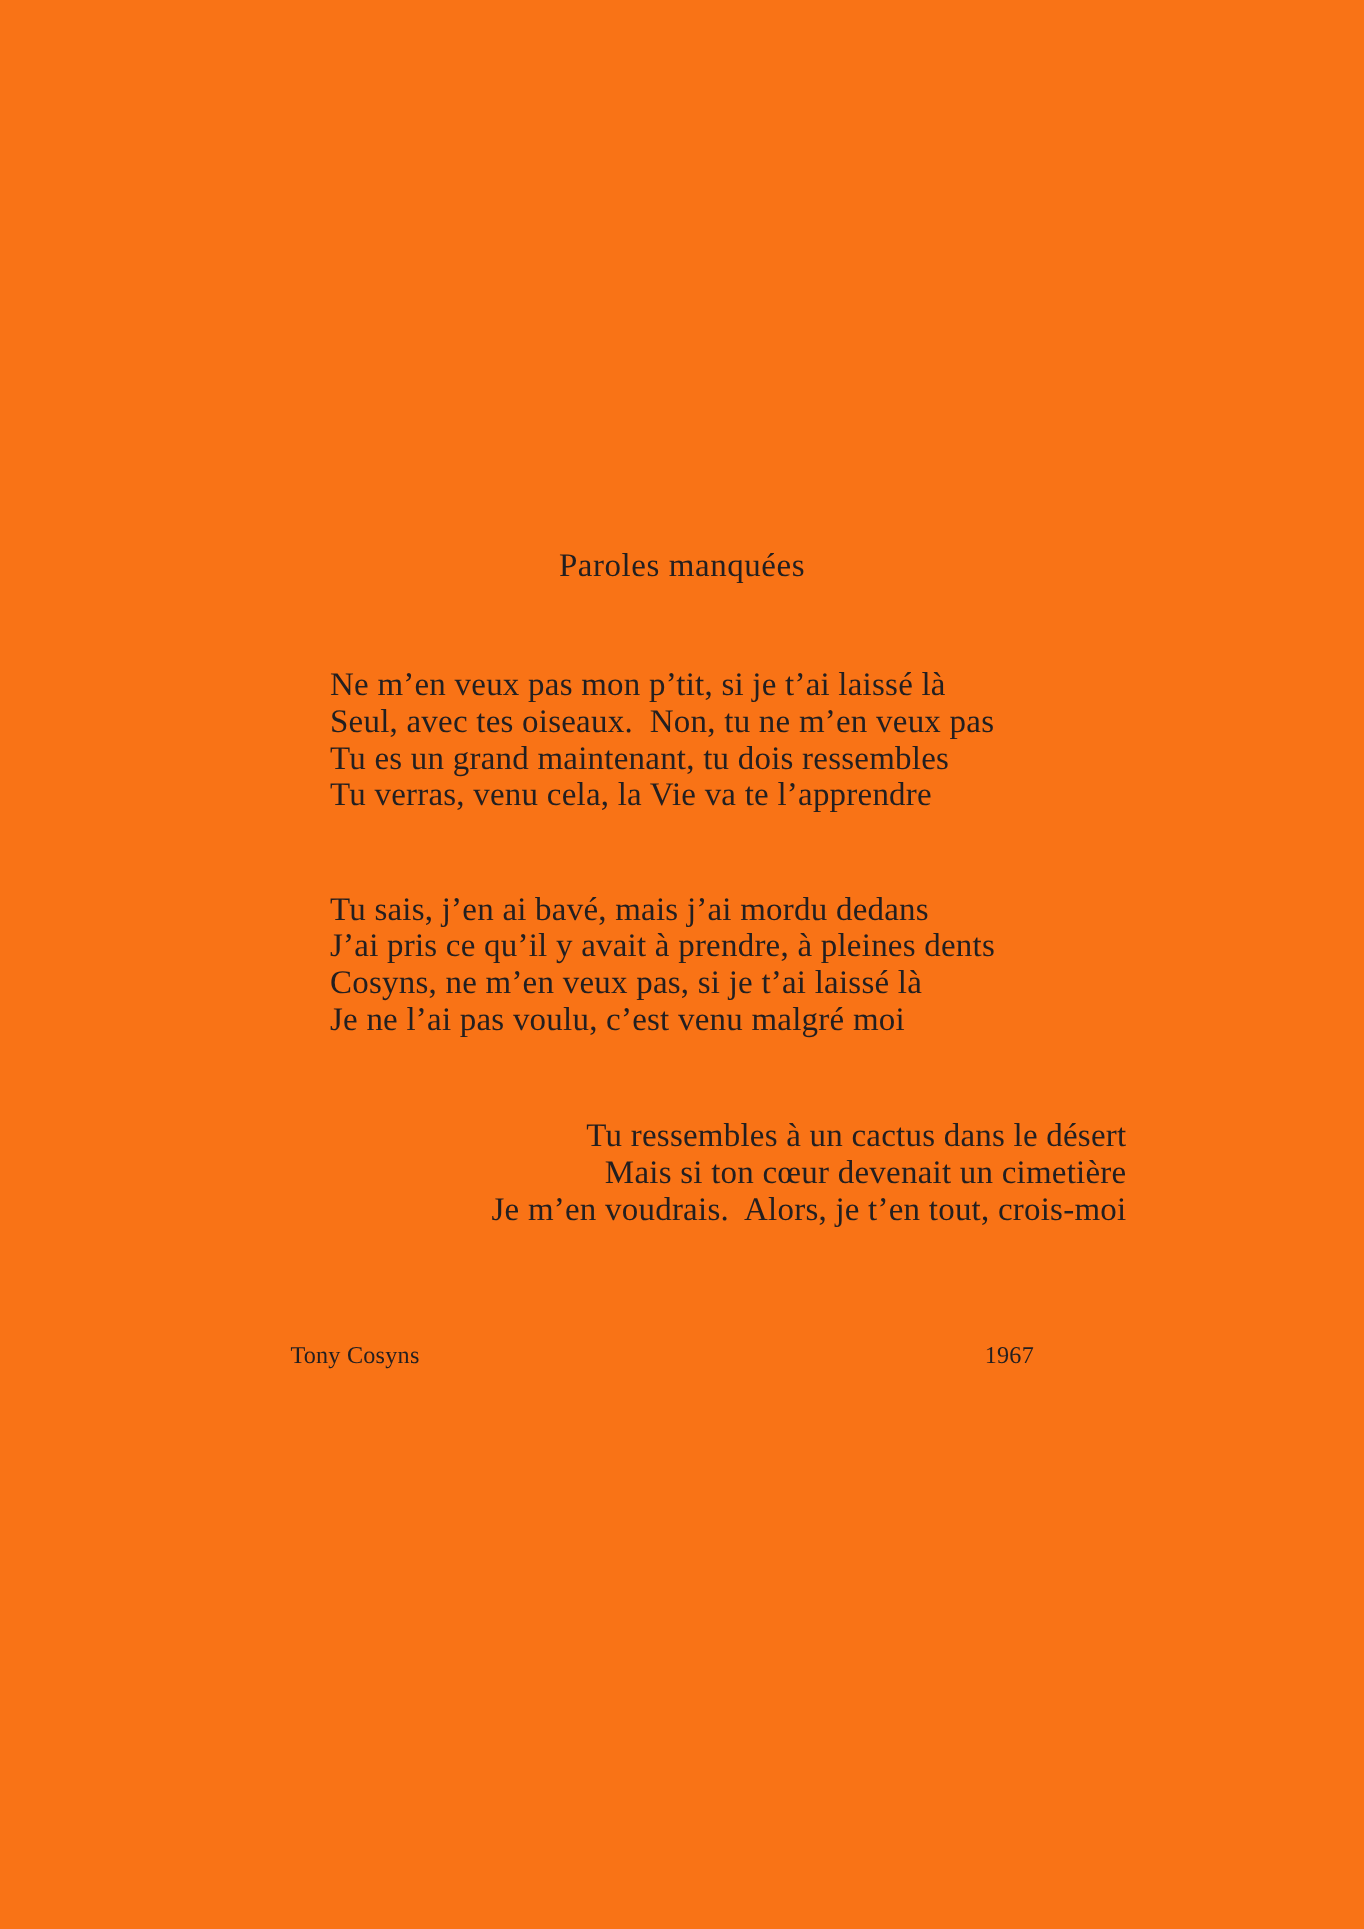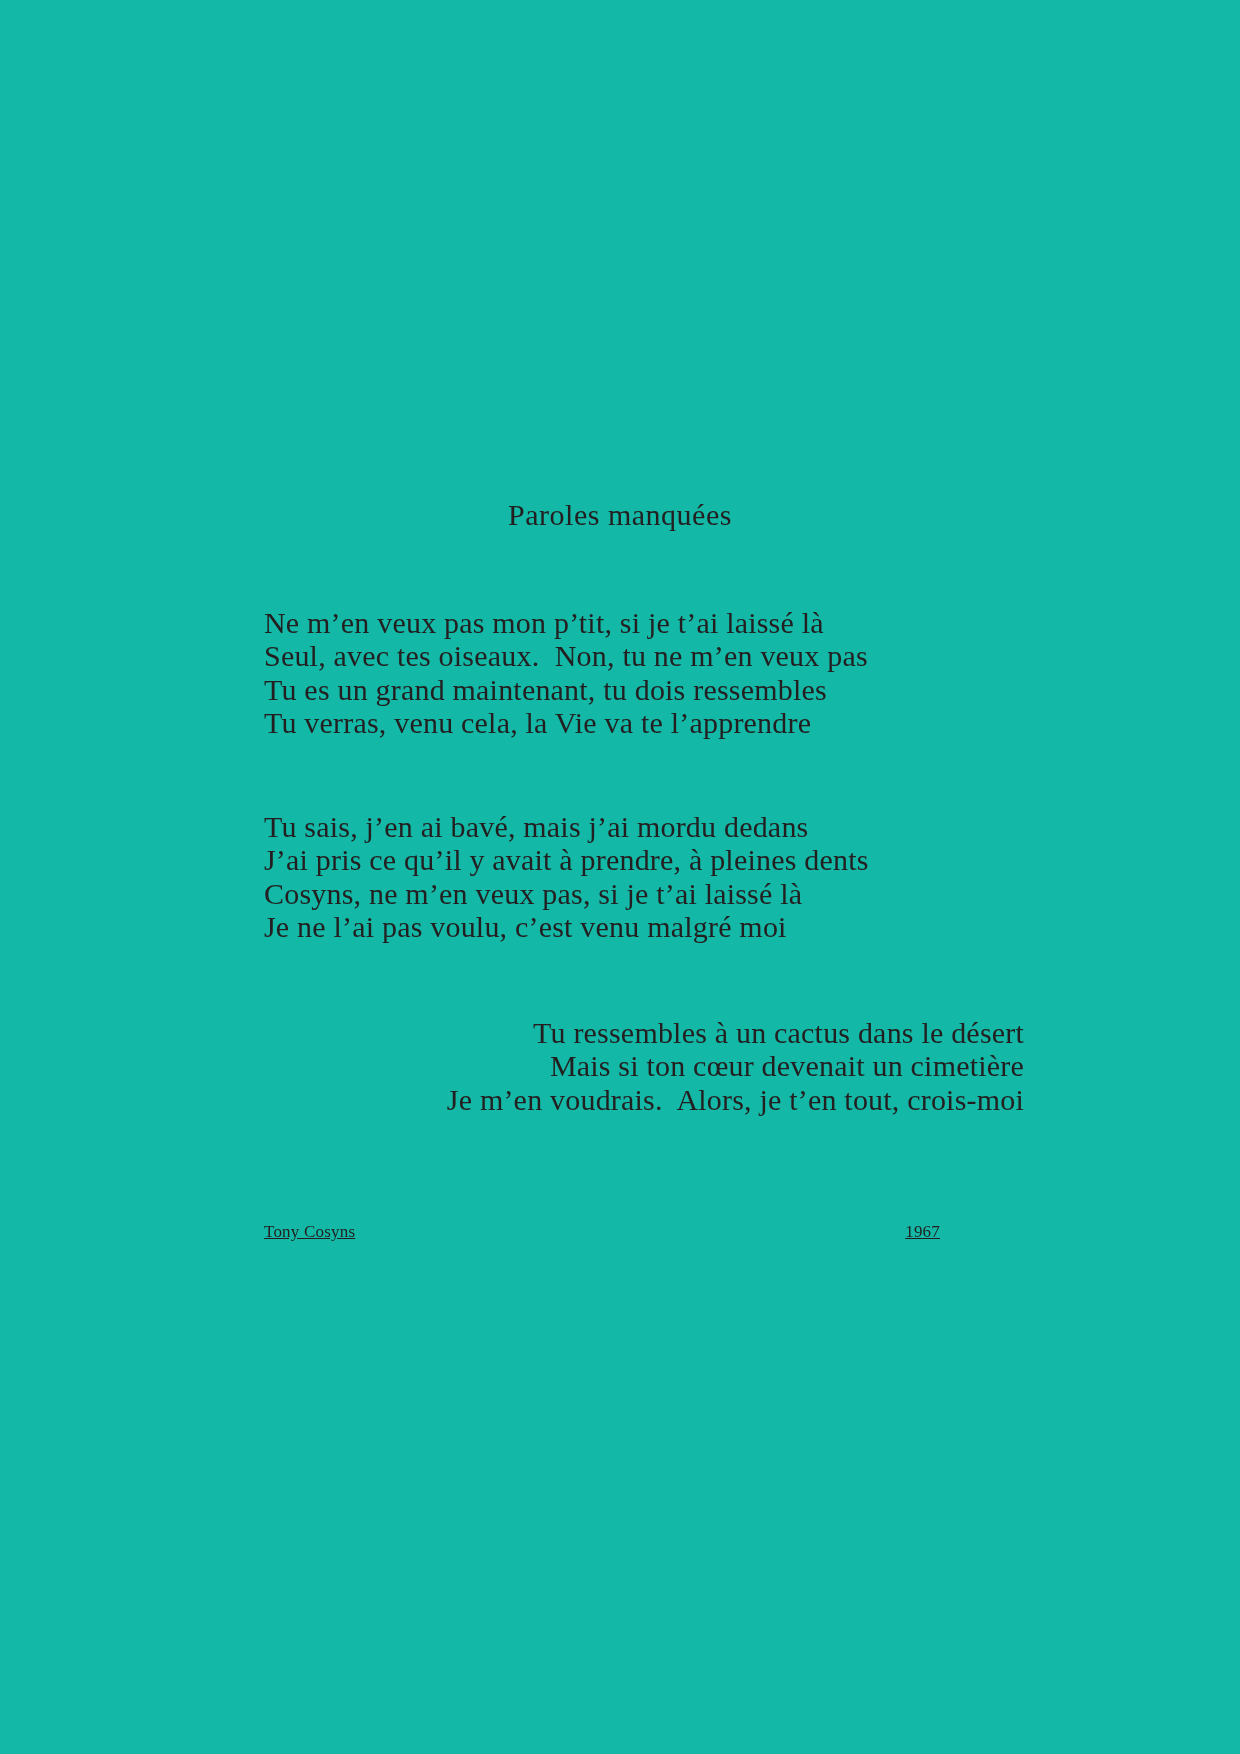--- a/index.html
+++ b/index.html
@@ -4,21 +4,21 @@
 <style>
   html, body {
     margin: 0;
     padding: 0;
     background: #ffffff;
   }
   .page {
     position: relative;
     width: 1240px;
     height: 1754px;
-    background: #14b8a6;
+    background: #f97316;
     font-family: "Liberation Serif", "DejaVu Serif", serif;
     color: #231f20;
     overflow: hidden;
   }
   .poem-title {
     position: absolute;
     top: 499px;
     left: 0;
     width: 1240px;
     text-align: center;
@@ -33,36 +33,36 @@
     width: 760px;
   }
   .stanza-1 { top: 606px; }
   .stanza-2 { top: 810px; }
   .stanza-3 { top: 1016px; text-align: right; }
   .poem-line {
     font-size: 30px;
     line-height: 33.4px;
     white-space: pre;
     letter-spacing: 0.2px;
+    margin-left: 36px;
   }
   .footer-row {
     position: absolute;
     top: 1219px;
     left: 264px;
     width: 676px;
     display: flex;
     justify-content: space-between;
     align-items: baseline;
   }
   .footer-text {
-    font-size: 17px;
+    font-size: 22px;
     line-height: 26px;
     white-space: pre;
     letter-spacing: 0.2px;
-    text-decoration: underline;
   }
 </style>
 </head>
 <body>
 
 <div class="page">
 
   <div class="poem-title">Paroles manquées</div>
 
   <div class="stanza stanza-1">

